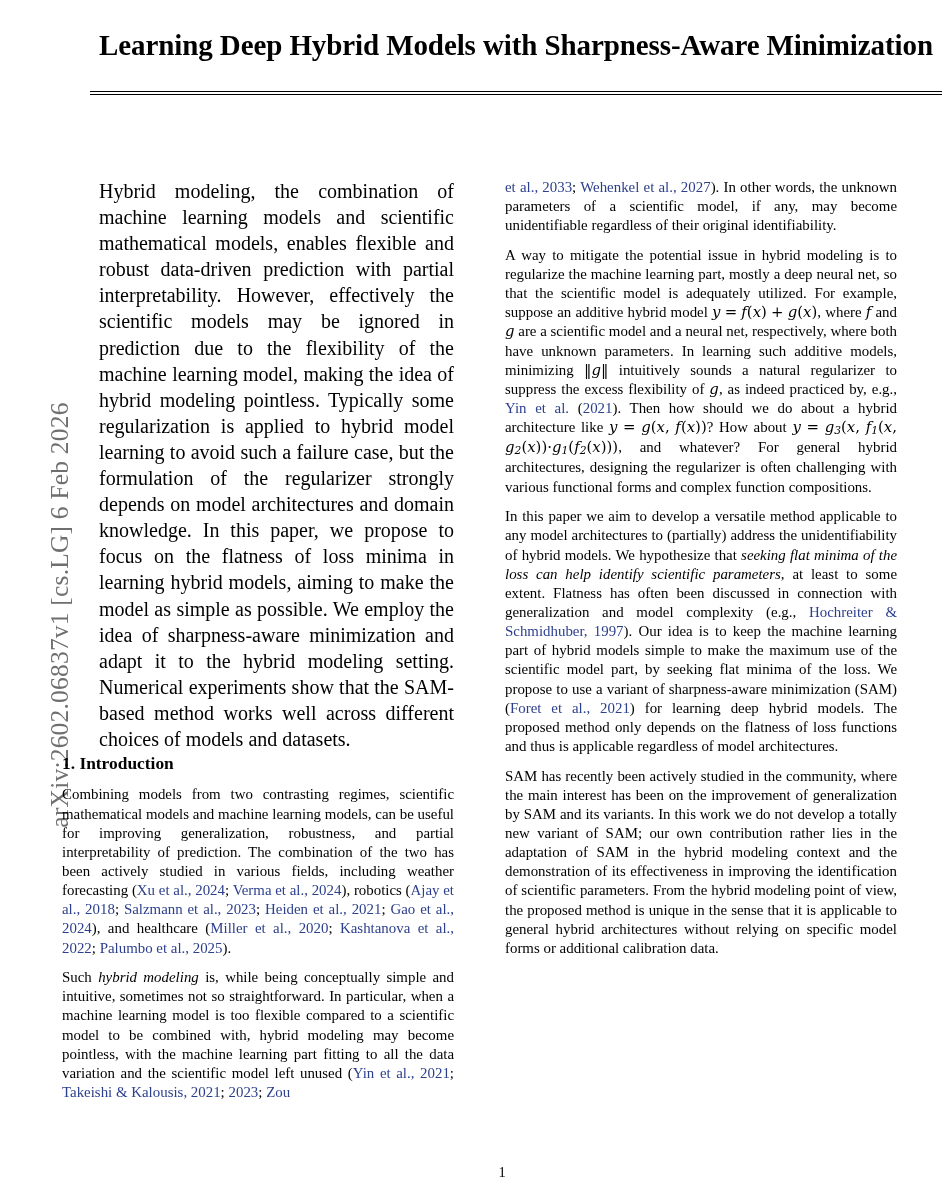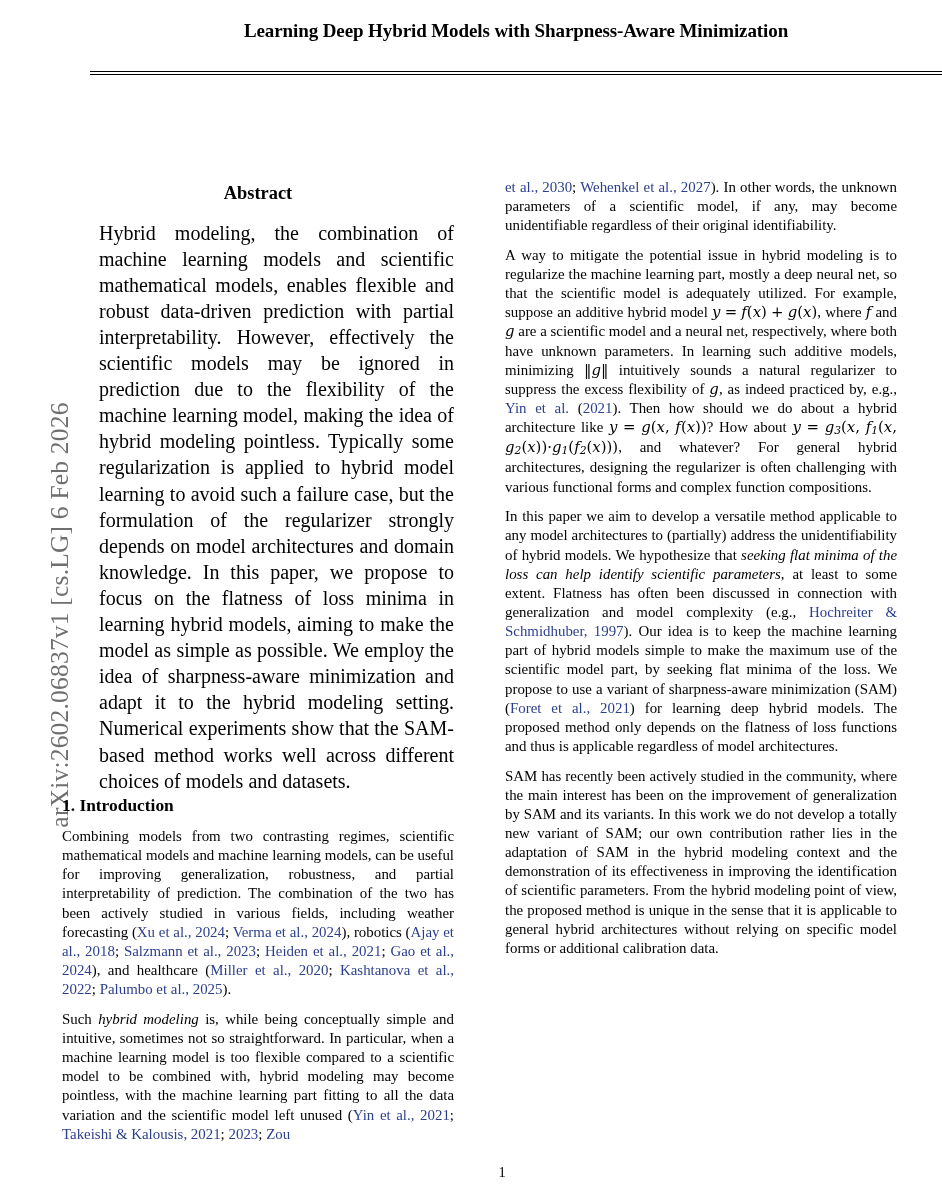--- a/index.html
+++ b/index.html
@@ -49,26 +49,26 @@
   }
 
   
   #title-block {
     position: absolute;
     left: 28px;
     top: 20px;
     width: 852px;
   }
   #paper-title {
-    font-size: 19px;
+    font-size: 29px;
     font-weight: bold;
     text-align: center;
     line-height: 1.2;
     letter-spacing: -0.1px;
-    margin: 0;
+    margin: 8px;
   }
   .rule-double {
     margin-top: 28px;
     border-top: 1.6px solid #000;
     border-bottom: 1.1px solid #000;
     height: 2.2px;
     box-sizing: content-box;
   }
 
   #author-line {
@@ -158,36 +158,35 @@
 <div id="page">
 
   <div id="title-block">
     <h1 id="paper-title">Learning Deep Hybrid Models with Sharpness-Aware Minimization</h1>
     <div class="rule-double"></div>
   </div>
 
 
   <div class="column" id="col-left">
 
-    <div class="abstract-heading">Abstract</div>
     <p id="abstract-body">Hybrid modeling, the combination of machine learning models and scientific mathematical models, enables flexible and robust data-driven prediction with partial interpretability. However, effectively the scientific models may be ignored in prediction due to the flexibility of the machine learning model, making the idea of hybrid modeling pointless. Typically some regularization is applied to hybrid model learning to avoid such a failure case, but the formulation of the regularizer strongly depends on model architectures and domain knowledge. In this paper, we propose to focus on the flatness of loss minima in learning hybrid models, aiming to make the model as simple as possible. We employ the idea of sharpness-aware minimization and adapt it to the hybrid modeling setting. Numerical experiments show that the SAM-based method works well across different choices of models and datasets.</p>
 
     <div id="intro-heading-wrap">
       <div class="section-heading">1. Introduction</div>
 
       <p class="para">Combining models from two contrasting regimes, scientific mathematical models and machine learning models, can be useful for improving generalization, robustness, and partial interpretability of prediction. The combination of the two has been actively studied in various fields, including weather forecasting (<span class="cite">Xu et al., 2024</span>; <span class="cite">Verma et al., 2024</span>), robotics (<span class="cite">Ajay et al., 2018</span>; <span class="cite">Salzmann et al., 2023</span>; <span class="cite">Heiden et al., 2021</span>; <span class="cite">Gao et al., 2024</span>), and healthcare (<span class="cite">Miller et al., 2020</span>; <span class="cite">Kashtanova et al., 2022</span>; <span class="cite">Palumbo et al., 2025</span>).</p>
 
       <p class="para">Such <span class="ital">hybrid modeling</span> is, while being conceptually simple and intuitive, sometimes not so straightforward. In particular, when a machine learning model is too flexible compared to a scientific model to be combined with, hybrid modeling may become pointless, with the machine learning part fitting to all the data variation and the scientific model left unused (<span class="cite">Yin et al., 2021</span>; <span class="cite">Takeishi &amp; Kalousis, 2021</span>; <span class="cite">2023</span>; <span class="cite">Zou</span></p>
     </div>
 
   </div>
 
   <div class="column" id="col-right">
 
-    <p class="para"><span class="cite">et al., 2030</span>; <span class="cite">Wehenkel et al., 2027</span>). In other words, the unknown parameters of a scientific model, if any, may become unidentifiable regardless of their original identifiability.</p>
+    <p class="para"><span class="cite">et al., 2033</span>; <span class="cite">Wehenkel et al., 2027</span>). In other words, the unknown parameters of a scientific model, if any, may become unidentifiable regardless of their original identifiability.</p>
 
     <p class="para">A way to mitigate the potential issue in hybrid modeling is to regularize the machine learning part, mostly a deep neural net, so that the scientific model is adequately utilized. For example, suppose an additive hybrid model <span class="m">y</span> <span class="mr">=</span> <span class="m">f</span><span class="mr">(</span><span class="m">x</span><span class="mr">)</span> <span class="mr">+</span> <span class="m">g</span><span class="mr">(</span><span class="m">x</span><span class="mr">)</span>, where <span class="m">f</span> and <span class="m">g</span> are a scientific model and a neural net, respectively, where both have unknown parameters. In learning such additive models, minimizing <span class="mr">‖</span><span class="m">g</span><span class="mr">‖</span> intuitively sounds a natural regularizer to suppress the excess flexibility of <span class="m">g</span>, as indeed practiced by, e.g., <span class="cite">Yin et al.</span> (<span class="cite">2021</span>). Then how should we do about a hybrid architecture like <span class="m">y</span> <span class="mr">=</span> <span class="m">g</span><span class="mr">(</span><span class="m">x</span><span class="mr">,</span> <span class="m">f</span><span class="mr">(</span><span class="m">x</span><span class="mr">))</span>? How about <span class="m">y</span> <span class="mr">=</span> <span class="m">g</span><span class="msub">3</span><span class="mr">(</span><span class="m">x</span><span class="mr">,</span> <span class="m">f</span><span class="msub">1</span><span class="mr">(</span><span class="m">x</span><span class="mr">,</span> <span class="m">g</span><span class="msub">2</span><span class="mr">(</span><span class="m">x</span><span class="mr">))·</span><span class="m">g</span><span class="msub">1</span><span class="mr">(</span><span class="m">f</span><span class="msub">2</span><span class="mr">(</span><span class="m">x</span><span class="mr">)))</span>, and whatever? For general hybrid architectures, designing the regularizer is often challenging with various functional forms and complex function compositions.</p>
 
     <p class="para">In this paper we aim to develop a versatile method applicable to any model architectures to (partially) address the unidentifiability of hybrid models. We hypothesize that <span class="ital">seeking flat minima of the loss can help identify scientific parameters</span>, at least to some extent. Flatness has often been discussed in connection with generalization and model complexity (e.g., <span class="cite">Hochreiter &amp; Schmidhuber, 1997</span>). Our idea is to keep the machine learning part of hybrid models simple to make the maximum use of the scientific model part, by seeking flat minima of the loss. We propose to use a variant of sharpness-aware minimization (SAM) (<span class="cite">Foret et al., 2021</span>) for learning deep hybrid models. The proposed method only depends on the flatness of loss functions and thus is applicable regardless of model architectures.</p>
 
     <p class="para">SAM has recently been actively studied in the community, where the main interest has been on the improvement of generalization by SAM and its variants. In this work we do not develop a totally new variant of SAM; our own contribution rather lies in the adaptation of SAM in the hybrid modeling context and the demonstration of its effectiveness in improving the identification of scientific parameters. From the hybrid modeling point of view, the proposed method is unique in the sense that it is applicable to general hybrid architectures without relying on specific model forms or additional calibration data.</p>
   </div>
 
   <div id="page-number">1</div>
 </div>

